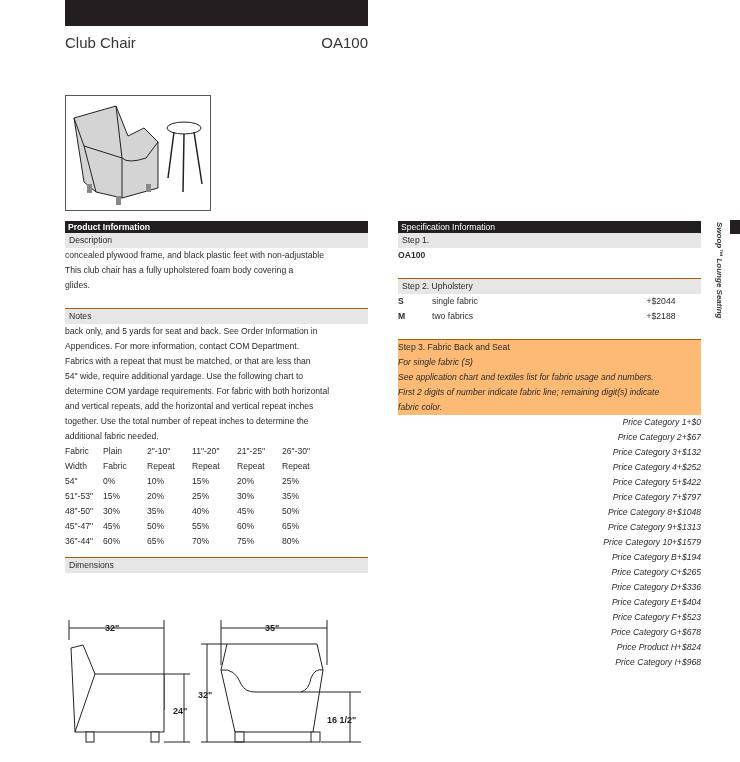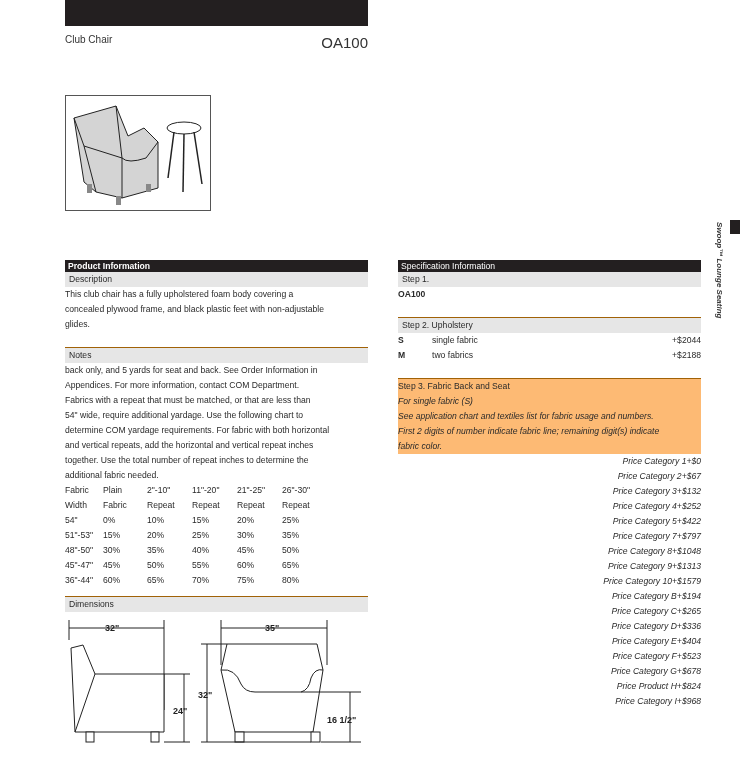--- a/index.html
+++ b/index.html
@@ -1,40 +1,40 @@
 <!DOCTYPE html>
 <html><head>
 <meta charset="utf-8">
 <style>
   html, body { margin:0; padding:0; background:#ffffff; }
   body { width:740px; height:762px; position:relative; overflow:hidden;
          font-family:"Liberation Sans", sans-serif; color:#2a2a2a; }
   .topbar { position:absolute; left:65px; top:0; width:303px; height:26px; background:#231f20; }
-  .title { position:absolute; left:65px; top:34px; font-size:10px; color:#333; }
+  .title { position:absolute; left:65px; top:34px; font-size:15px; color:#333; }
   .model { position:absolute; left:320px; top:34px; font-size:15px; color:#333; width:48px; text-align:right; }
   .photo { position:absolute; left:65px; top:95px; width:144px; height:114px; border:1px solid #555; background:#fff; }
 
-  .col { position:absolute; font-size:8.6px; line-height:15px;margin-top:39px; }
+  .col { position:absolute; font-size:8.6px; line-height:15px; }
   .left { left:65px; top:221px; width:303px; }
   .right { left:398px; top:221px; width:303px; }
 
   .hdr { background:#231f20; color:#fff; font-weight:bold; height:12px; line-height:12px; padding-left:3px; font-size:8.6px; }
   .right .hdr { font-weight:normal; }
   .sub { background:#e6e6e6; padding-left:4px; height:15px; line-height:15px; }
   .subline { border-top:1px solid #a16207; }
   .txt { padding-left:0; }
   .gap { height:15px; }
   .bold { font-weight:bold; }
   .it { font-style:italic; }
   .grey { background:#fdba74; }
 
   .yt { display:grid; grid-template-columns:38px 44px 45px 45px 45px 45px; }
   .row2 { display:flex; justify-content:flex-end;font-style:italic; }
   .up { display:grid; grid-template-columns:34px 1fr 80px; }
-  .up .p { text-align:right; }
+  .up .p { text-align:center; }
 
   .sidetab { position:absolute; left:730px; top:220px; width:10px; height:14px; background:#231f20; }
   .sidetext { position:absolute; left:712px; top:222px; width:14px; height:110px; }
   .sidetext span { position:absolute; left:0; top:0; transform-origin:left top; transform:translate(12px,0) rotate(90deg);
                    white-space:nowrap; font-size:8px; font-weight:bold; font-style:italic; color:#333; }
   .dims { position:absolute; left:65px; top:610px; width:303px; height:150px; }
 </style>
 </head>
 <body>
 
@@ -60,22 +60,22 @@
 </div>
 
 <div class="sidetab"></div>
 <div class="sidetext">
     <span>Swoop™ Lounge Seating</span>
   </div>
 
 <div class="col left">
   <div class="hdr">Product Information</div>
   <div class="sub">Description</div>
+  <div class="txt">concealed plywood frame, and black plastic feet with non-adjustable</div>
   <div class="txt">This club chair has a fully upholstered foam body covering a</div>
-  <div class="txt">concealed plywood frame, and black plastic feet with non-adjustable</div>
   <div class="txt">glides.</div>
   <div class="gap"></div>
   <div class="sub subline">Notes</div>
   <div class="txt">back only, and 5 yards for seat and back. See Order Information in</div>
   <div class="txt">Appendices. For more information, contact COM Department.</div>
   <div class="txt">Fabrics with a repeat that must be matched, or that are less than</div>
   <div class="txt">54" wide, require additional yardage. Use the following chart to</div>
   <div class="txt">determine COM yardage requirements. For fabric with both horizontal</div>
   <div class="txt">and vertical repeats, add the horizontal and vertical repeat inches</div>
   <div class="txt">together. Use the total number of repeat inches to determine the</div>

